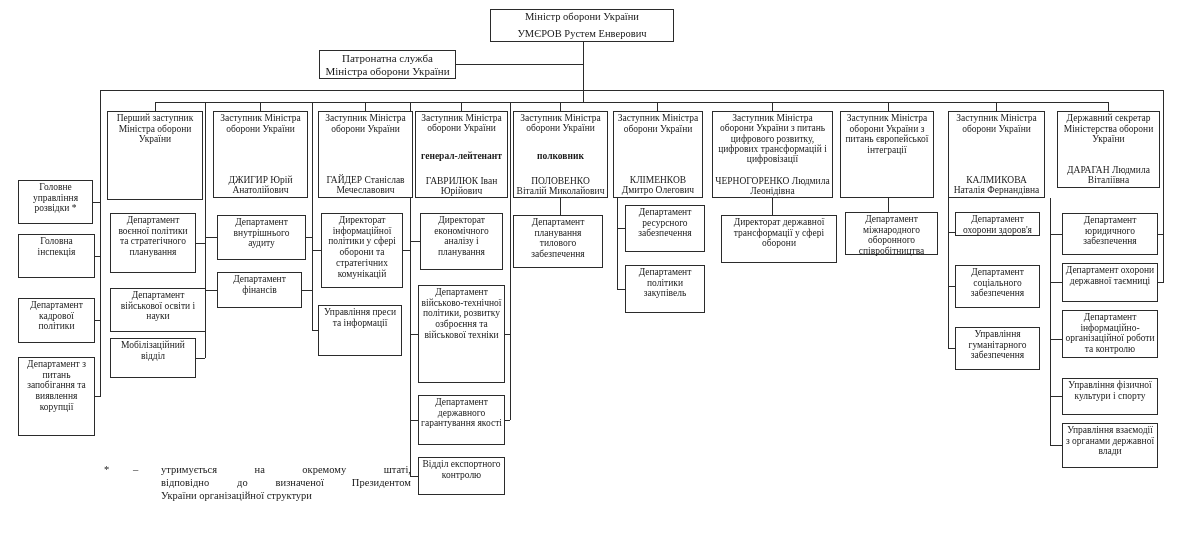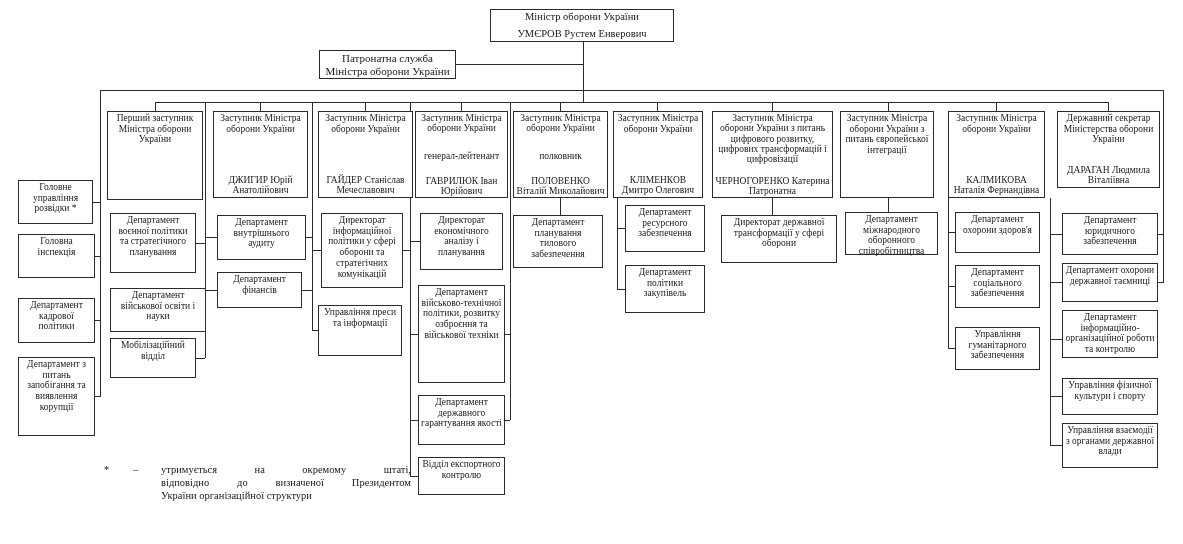--- a/index.html
+++ b/index.html
@@ -9,21 +9,21 @@
   }
   #wires{position:absolute;left:0;top:0;width:1183px;height:544px;}
   .bx{
     position:absolute;box-sizing:border-box;border:1px solid #2b2b2b;background:#ffffff;
     display:flex;flex-direction:column;align-items:center;justify-content:space-between;
     text-align:center;font-size:9.5px;line-height:1.13;padding:1px 2px;z-index:2;
   }
   .bx p{margin:0;width:100%;}
   .bx p:empty{display:none;}
   .bx .nm{margin-top:4px;}
-  .bx .rk{margin-top:4px;}
+  .bx .rk{margin-top:4px;font-weight:bold;}
   .bx .rk + .nm{margin-top:0;}
   .minister{font-size:10.5px;}
   .patron{font-size:11px;}
   .tight{line-height:1.08;}
   #footnote{
     position:absolute;left:104px;top:464px;width:320px;display:flex;
     font-size:10.5px;line-height:1.22;z-index:2;
   }
   #footnote .sym{width:29px;}
   #footnote .dash{width:28px;}
@@ -202,38 +202,38 @@
   </div>
   <div class="bx" style="left:625px;top:205px;width:80px;height:47px">
     <p>Департамент ресурсного забезпечення</p>
   </div>
   <div class="bx" style="left:625px;top:265px;width:80px;height:48px">
     <p>Департамент політики закупівель</p>
   </div>
 
   <div class="bx tight" style="left:712px;top:111px;width:121px;height:87px">
     <p>Заступник Міністра оборони України з питань цифрового розвитку, цифрових трансформацій і цифровізації</p>
-    <p class="nm">ЧЕРНОГОРЕНКО Катерина Патронатна</p>
+    <p class="nm">ЧЕРНОГОРЕНКО Людмила Леонідівна</p>
   </div>
   <div class="bx" style="left:721px;top:215px;width:116px;height:48px">
     <p>Директорат державної трансформації у сфері оборони</p>
   </div>
 
   <div class="bx" style="left:840px;top:111px;width:94px;height:87px">
     <p>Заступник Міністра оборони України з питань європейської інтеграції</p>
   </div>
   <div class="bx" style="left:845px;top:212px;width:93px;height:43px">
     <p>Департамент міжнародного оборонного співробітництва</p>
   </div>
 
   <div class="bx" style="left:948px;top:111px;width:97px;height:87px">
     <p>Заступник Міністра оборони України</p>
     <p class="nm">КАЛМИКОВА Наталія Фернандівна</p>
   </div>
-  <div class="bx" style="left:955px;top:212px;width:85px;height:41px">
+  <div class="bx" style="left:955px;top:212px;width:85px;height:24px">
     <p>Департамент охорони здоров'я</p>
   </div>
   <div class="bx" style="left:955px;top:265px;width:85px;height:43px">
     <p>Департамент соціального забезпечення</p>
   </div>
   <div class="bx" style="left:955px;top:327px;width:85px;height:43px">
     <p>Управління гуманітарного забезпечення</p>
   </div>
 
   <div class="bx" style="left:1057px;top:111px;width:103px;height:77px">

